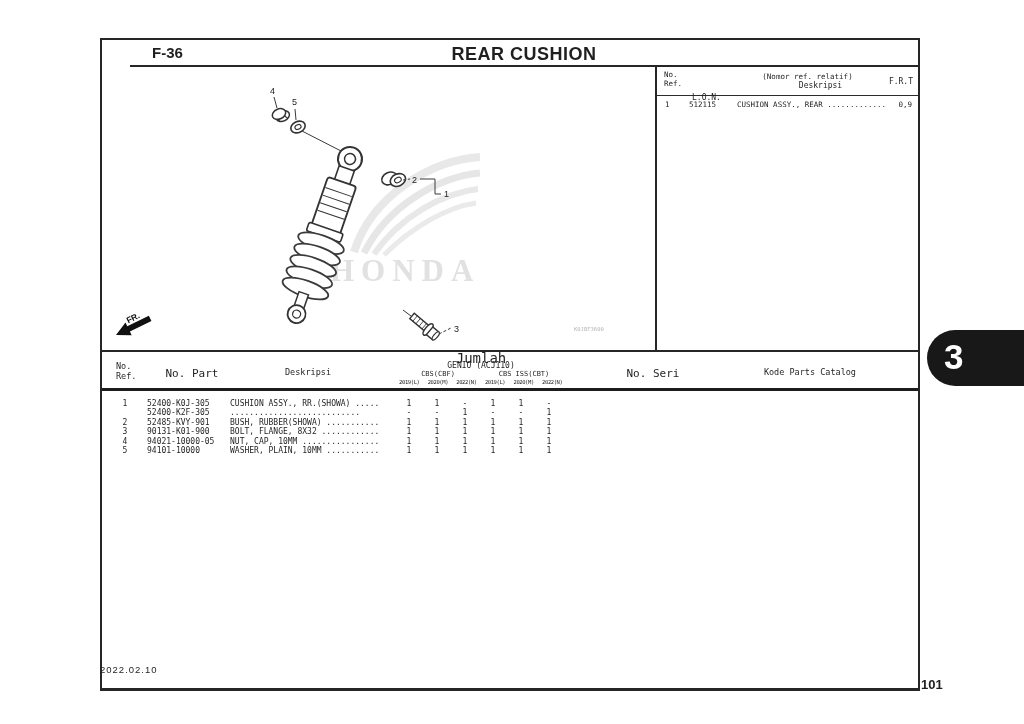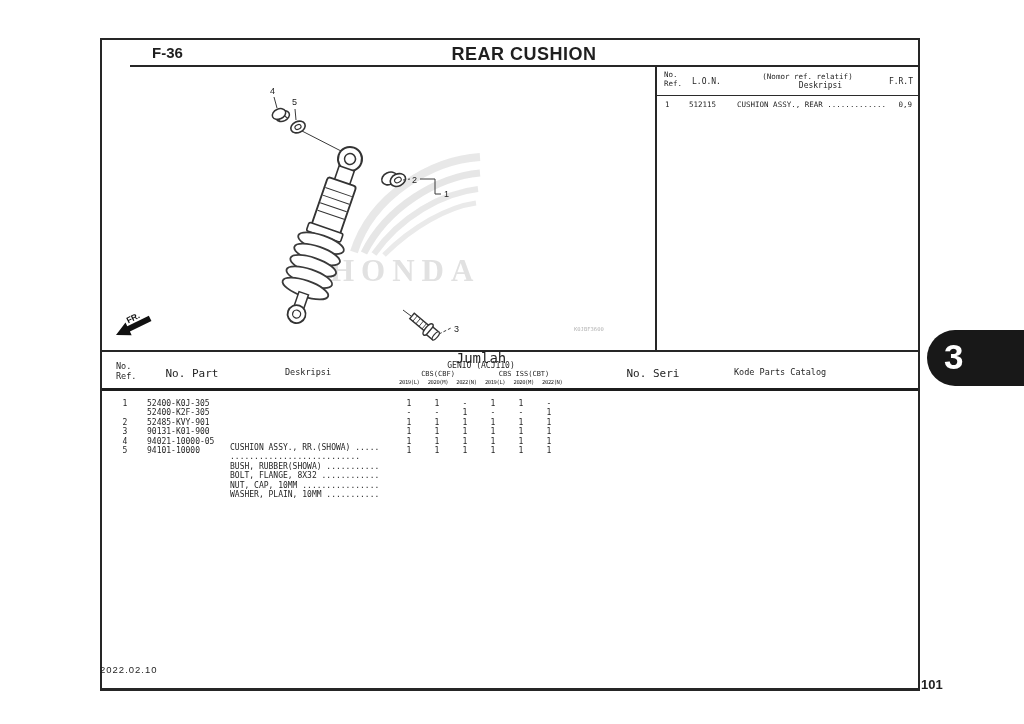--- a/index.html
+++ b/index.html
@@ -16,21 +16,21 @@
   .sec-code { position:absolute; left:22px; top:4px; font-size:15px; font-weight:bold; }
   .page-title { position:absolute; left:0; right:0; top:4px; text-align:center;
                 font-size:18px; font-weight:bold; letter-spacing:0.5px; }
 
   
   .ref-panel { position:absolute; left:553px; top:27px; right:0; height:283px;
                border-left:2px solid #262626; }
   .rt-head { display:flex; border-bottom:1.5px solid #2b2b2b; padding:3px 5px 2px 7px; height:29px;
              font-family:"DejaVu Sans Mono", monospace; }
   .rt-c1 { width:28px; font-size:7.5px; line-height:9px; }
-  .rt-c2 { width:44px; font-size:8px; padding-top:7px; }
+  .rt-c2 { width:44px; font-size:8px; padding-top:7px;margin-top:16px; }
   .rt-c3 { flex:1; text-align:center; font-size:7.5px; line-height:9px; padding-top:2px; }
   .rt-c3 .l2 { padding-left:26px; font-size:8px; }
   .rt-c4 { width:34px; font-size:8px; text-align:right; padding-top:7px; }
   .rt-row { display:flex; font-family:"DejaVu Sans Mono", monospace; font-size:7.5px;
             padding:4px 6px 0 8px; }
   .rt-r1 { width:24px; }
   .rt-r2 { width:48px; }
   .rt-r3 { flex:1; white-space:nowrap; }
   .rt-r4 { width:22px; text-align:right; }
 
@@ -45,28 +45,28 @@
   .h-nopart { position:absolute; left:48px; width:84px; top:15px; text-align:center; font-size:11px; }
   .h-desk  { position:absolute; left:148px; width:116px; top:15px; text-align:center; font-size:8.5px; }
   .h-jumlah { position:absolute; left:293px; width:172px; top:2px; text-align:center; }
   .h-jumlah .j1 { font-size:14px; line-height:8px; }
   .h-jumlah .j2 { font-size:8px; line-height:8px; }
   .h-cbsrow { display:flex; }
   .h-cbsrow span { width:50%; font-size:7px; line-height:8px; }
   .h-years { display:flex; margin-top:1px; }
   .h-years span { width:28.6px; font-size:5.5px; letter-spacing:-0.4px; text-align:center; }
   .h-noseri { position:absolute; left:505px; width:92px; top:15px; text-align:center; font-size:11px; }
-  .h-kode  { position:absolute; left:632px; width:122px; top:15px; text-align:left; font-size:8.5px; }
+  .h-kode  { position:absolute; left:632px; width:122px; top:15px; text-align:right; font-size:8.5px; }
 
   .pt-body { position:absolute; left:0; top:354px; right:0; bottom:0; padding-top:5px;
              font-family:"DejaVu Sans Mono", monospace; font-size:8px; }
   .p-row { position:relative; height:9.4px; line-height:9.4px; white-space:nowrap; }
   .c-ref { position:absolute; left:14px; width:18px; text-align:center; }
   .c-part { position:absolute; left:45px; width:85px; }
-  .c-desc { position:absolute; left:128px; width:170px;margin-top:44px; }
+  .c-desc { position:absolute; left:128px; width:170px; }
   .c-q { position:absolute; width:28px; text-align:center; }
   .q0{left:293px}.q1{left:321px}.q2{left:349px}.q3{left:377px}.q4{left:405px}.q5{left:433px}
 
   
   .side-tab { position:absolute; left:927px; top:330px; width:97px; height:56px;
               background:#181818; border-radius:30px 0 0 30px; }
   .side-tab span { display:block; margin-left:17px; line-height:54px; color:#ffffff;
                    font-size:35px; font-weight:bold; }
 
   

